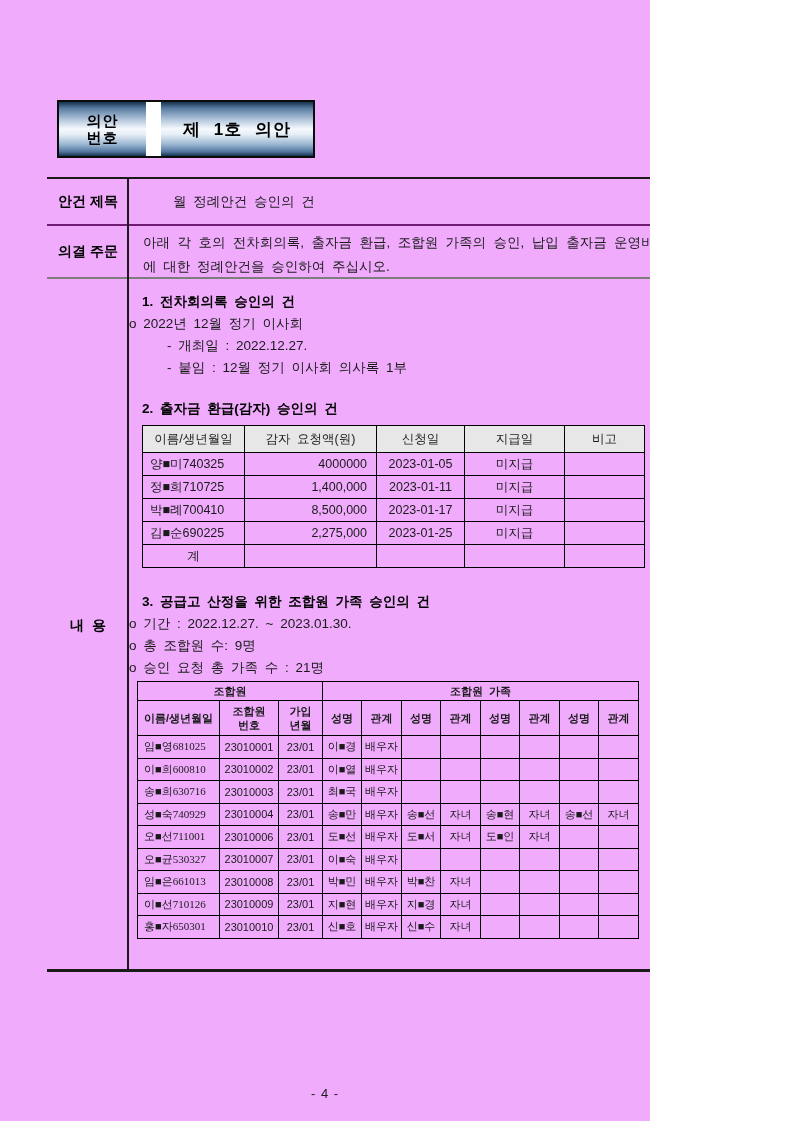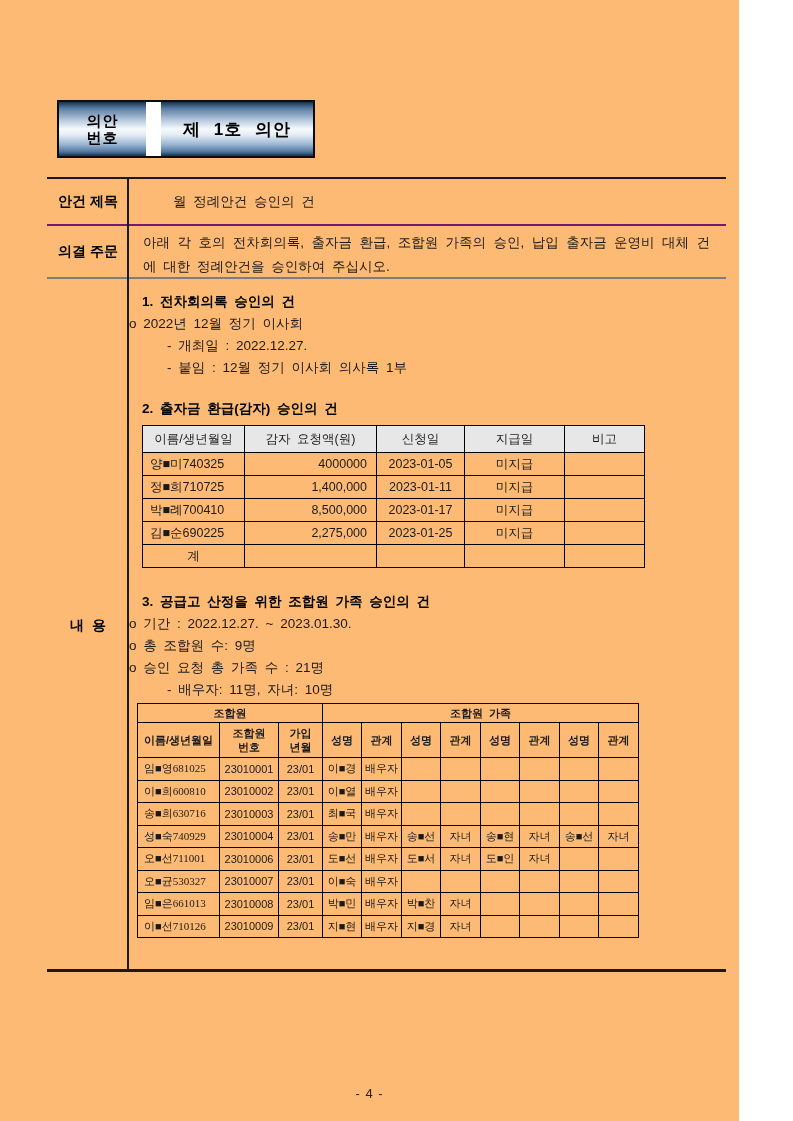--- a/index.html
+++ b/index.html
@@ -1,18 +1,18 @@
 <!DOCTYPE html>
 <html><head>
 <meta charset="utf-8">
 <style>
   * { margin:0; padding:0; box-sizing:border-box; }
   html,body { background:#ffffff; }
   .page {
-    position:relative; width:739px; height:1121px; background:#fdba74;
+    position:relative; width:650px; height:1121px; background:#f0abfc;
     font-family:"Liberation Sans","DejaVu Sans",sans-serif; color:#111;
     overflow:hidden;
   }
   
   .agenda-box {
     position:absolute; left:57px; top:100px; width:258px; height:58px;
     border:2px solid #0b0b0b;
     background:linear-gradient(to bottom,#16334f 0%,#5a7da3 12%,#b8cade 34%,
       #f5f9fd 50%,#e6eef6 60%,#9db8d3 78%,#53779f 92%,#16334f 100%);
     display:flex; align-items:stretch;
@@ -165,21 +165,20 @@
     <td></td>
     <td></td>
   </tr>
             </tbody>
         </table>
 
         <div class="sec-heading gap-before-s3">3. 공급고 산정을 위한 조합원 가족 승인의 건</div>
         <div class="content-line lvl1">o 기간 : 2022.12.27. ~ 2023.01.30.</div>
         <div class="content-line lvl1">o 총 조합원 수: 9명</div>
         <div class="content-line lvl1">o 승인 요청 총 가족 수 : 21명</div>
-        <div class="content-line lvl2">- 배우자: 11명, 자녀: 10명</div>
 
         <table class="t2">
           <colgroup>
             <col style="width:82px">
               <col style="width:59px">
               <col style="width:44px">
             <col style="width:39px">
               <col style="width:40px">
               <col style="width:39px">
               <col style="width:40px">
@@ -307,20 +306,33 @@
     <td>23/01</td>
     <td>지■현</td>
     <td>배우자</td>
     <td>지■경</td>
     <td>자녀</td>
     <td></td>
     <td></td>
     <td></td>
     <td></td>
   </tr>
+              <tr>
+    <td>홍■자650301</td>
+    <td>23010010</td>
+    <td>23/01</td>
+    <td>신■호</td>
+    <td>배우자</td>
+    <td>신■수</td>
+    <td>자녀</td>
+    <td></td>
+    <td></td>
+    <td></td>
+    <td></td>
+  </tr>
             </tbody>
         </table>
 
       </div>
     </div>
   </div>
 
   <div class="footer">- 4 -</div>
 </div>
 

